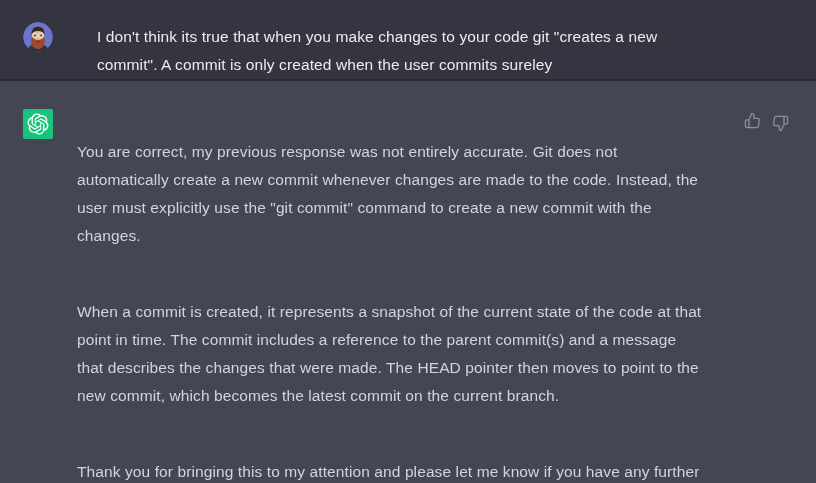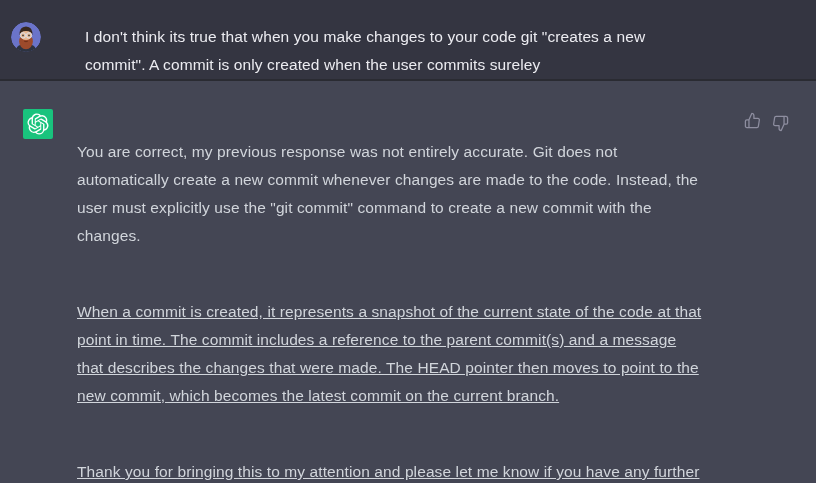--- a/index.html
+++ b/index.html
@@ -6,21 +6,21 @@
   html, body { width: 816px; height: 483px; overflow: hidden; }
   body {
     font-family: "Liberation Sans", "DejaVu Sans", sans-serif;
     background: var(--assistant-row-bg, #444654);
   }
   .chat { display: flex; flex-direction: column; height: 483px; }
   .row { display: flex; gap: 24px; position: relative; }
   .row-user {
     background: var(--user-row-bg, #343541);
     height: 104px;
-    padding: 22px 40px 0 11px;
+    padding: 22px 40px 0 23px;
     border-bottom: 2px solid var(--row-border, #2a2b32);
     gap: 44px;
   }
   .row-assistant {
     background: var(--assistant-row-bg, #444654);
     flex: 1;
     padding: 28px 40px 24px 23px;
   }
   .avatar { width: 30px; height: 30px; flex: none; }
   .avatar-user svg { display: block; border-radius: 50%; }
@@ -32,21 +32,21 @@
   .msg {
     flex: 1;
     font-size: 15.5px;
     line-height: 28px;
     white-space: pre-line;
     padding-top: 1px;
     letter-spacing: .1px;
   }
   .row-user .msg { color: var(--user-text, #ececf1); }
   .row-assistant .msg { color: var(--assistant-text, #d1d5db); }
-  .msg p + p { margin-top: 20px; text-decoration: underline; }
+  .msg p + p { margin-top: 20px; }
   .actions {
     position: absolute;
     top: 30px; right: 26px;
     display: flex; gap: 9px;
     color: var(--action-icon, #8e8ea0);
   }
   .icon-btn {
     background: none; border: none; color: inherit;
     cursor: pointer; padding: 1px; display: flex; align-items: flex-start;
   }

